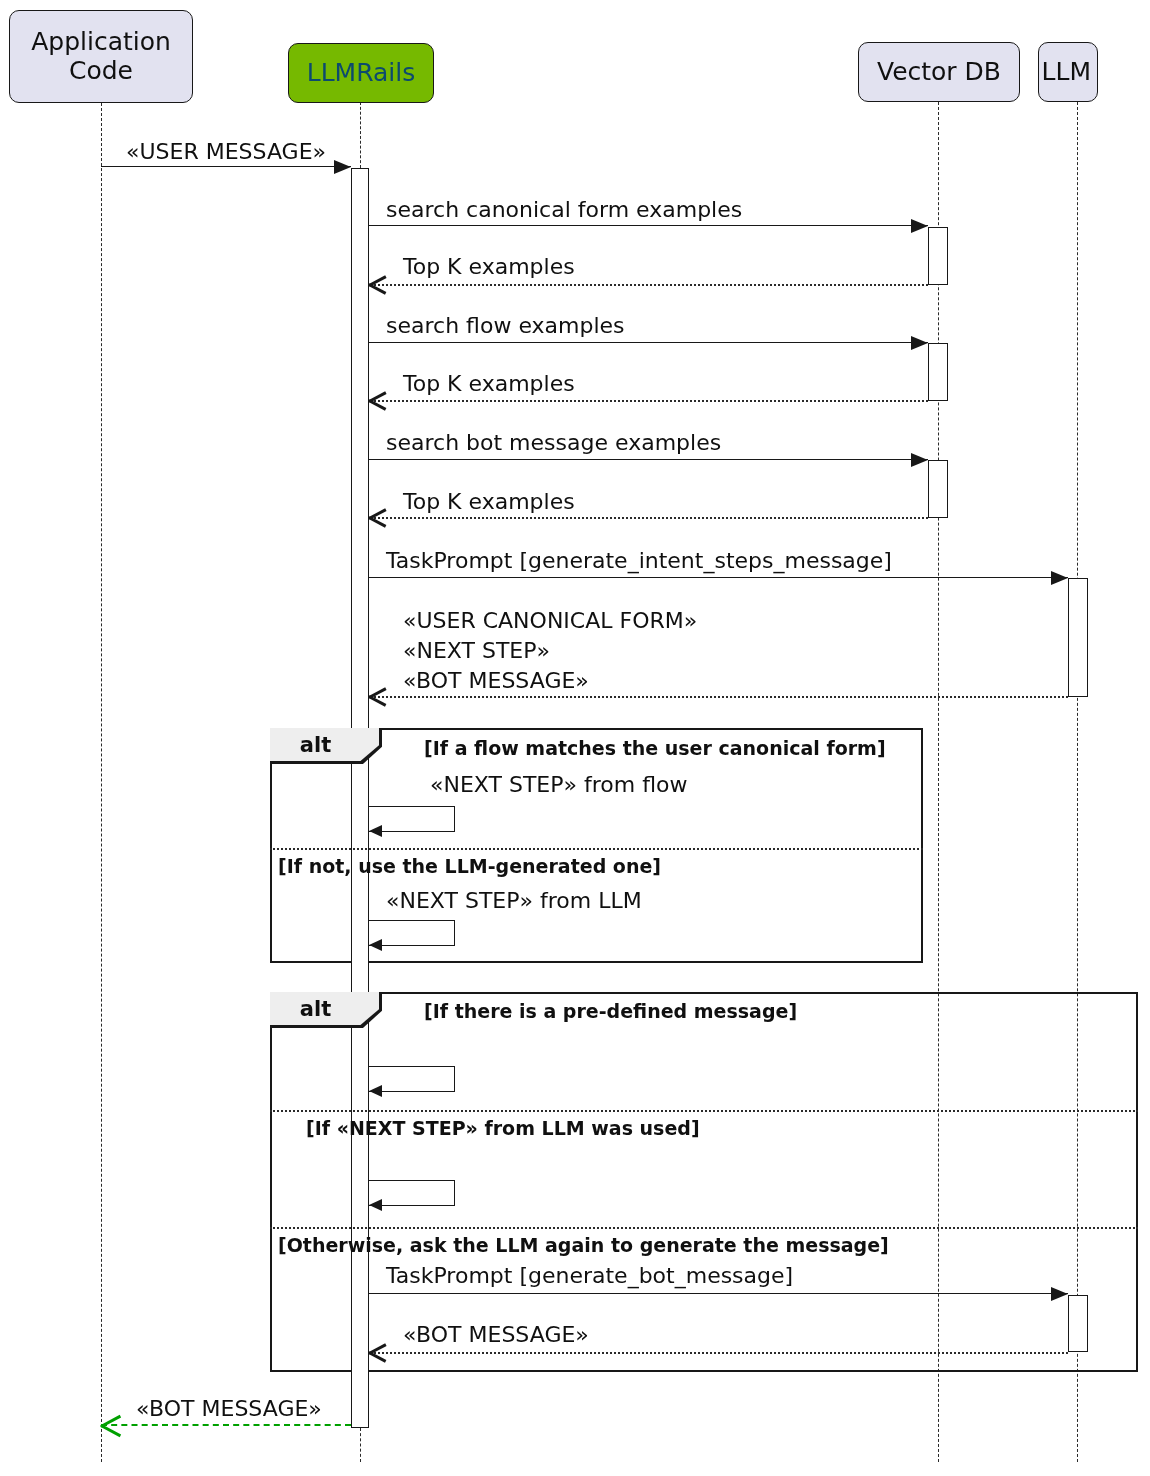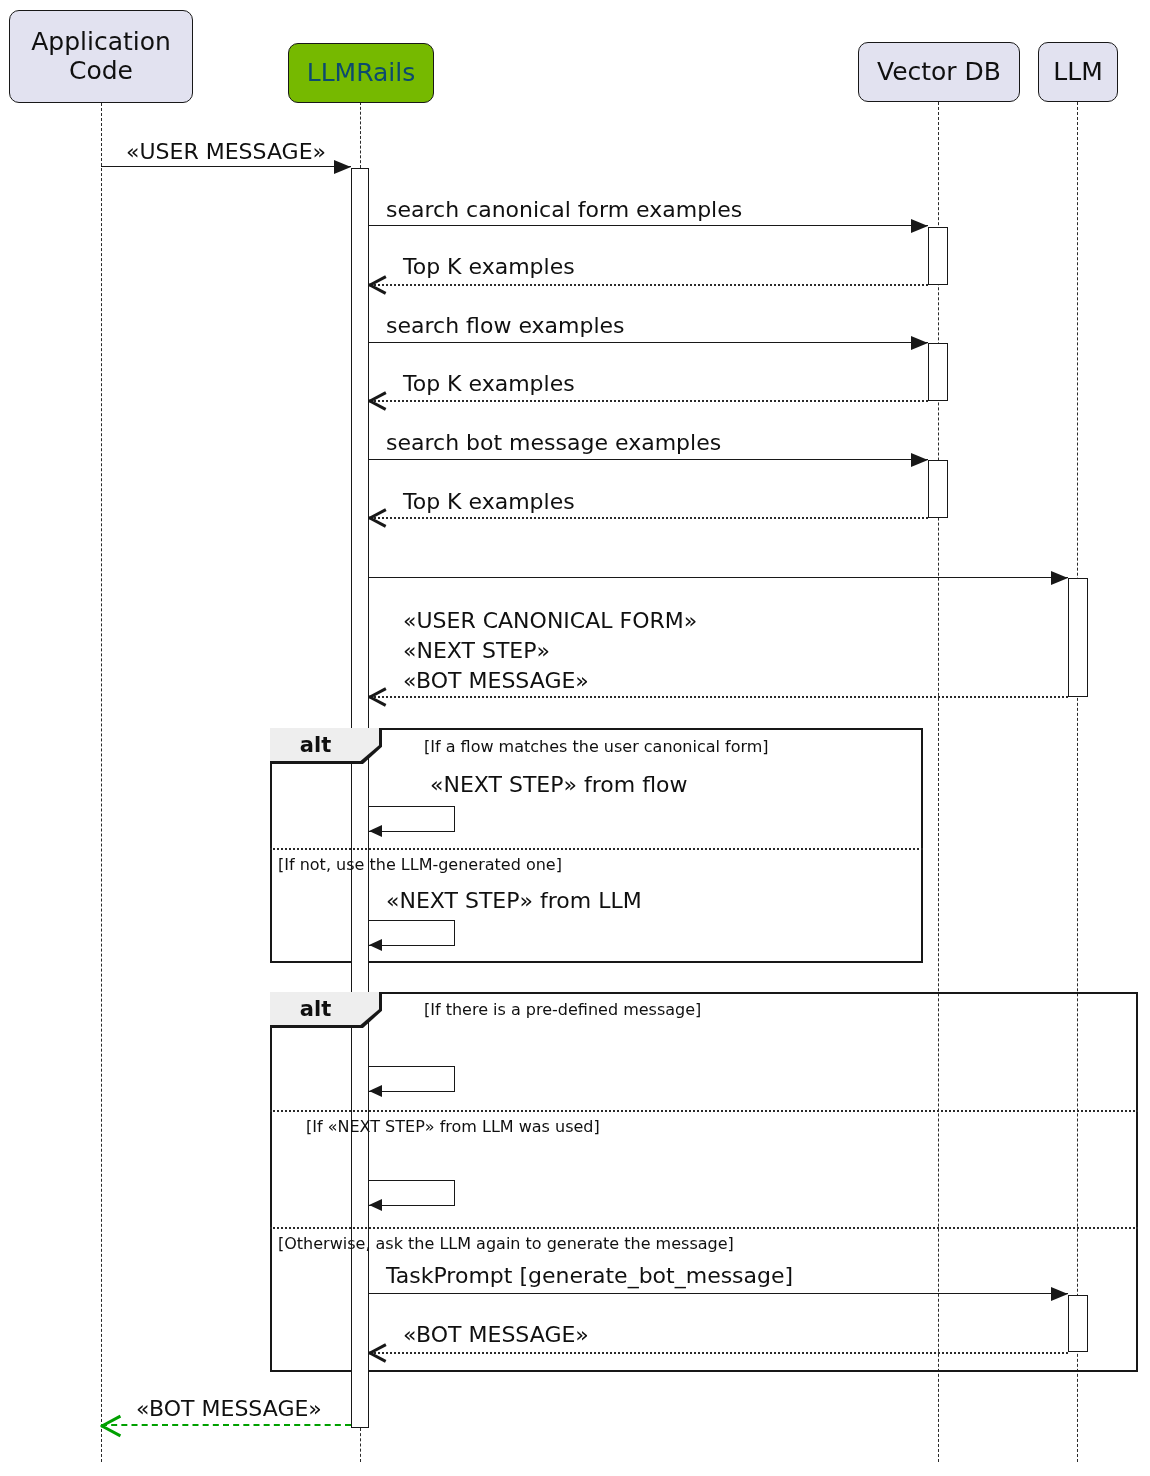--- a/index.html
+++ b/index.html
@@ -21,21 +21,21 @@
   
   .ll{width:0;border-left:1.5px dashed #2a2a2a;z-index:1;}
   
   .act{background:#ffffff;border:1.5px solid var(--border,#181818);z-index:3;}
   
   .mline{height:0;border-top:1.7px solid var(--border,#181818);z-index:5;}
   .mline.dot{border-top:2px dotted #2a2a2a;}
   .mline.greendash{border-top:2.6px dashed var(--final-arrow-green,#00A000);}
   
   .mlabel{font-size:22px;white-space:nowrap;z-index:7;}
-  .cond{font-size:16px;font-weight:normal;white-space:nowrap;z-index:7;}
+  .cond{font-size:19px;font-weight:bold;white-space:nowrap;z-index:7;}
   
   .arr-r{width:0;height:0;border-left:17px solid var(--border,#181818);
          border-top:7px solid transparent;border-bottom:7px solid transparent;z-index:6;}
   .arr-l{width:0;height:0;border-right:13px solid var(--border,#181818);
          border-top:6px solid transparent;border-bottom:6px solid transparent;z-index:6;}
   .chev{width:19px;height:2.6px;background:var(--border,#181818);
         transform-origin:left center;z-index:6;}
   .chev.up{transform:rotate(-28deg);}
   .chev.down{transform:rotate(28deg);}
   .chev.green{background:var(--final-arrow-green,#00A000);width:22px;height:3px;}
@@ -64,21 +64,21 @@
 
   <div class="abs pbox" style="left:9px;top:10px;width:184px;height:93px;">
       <span>Application Code</span>
     </div>
   <div class="abs pbox green" style="left:288px;top:43px;width:146px;height:60px;">
       <span>LLMRails</span>
     </div>
   <div class="abs pbox" style="left:858px;top:42px;width:162px;height:60px;">
       <span>Vector DB</span>
     </div>
-  <div class="abs pbox" style="left:1038px;top:42px;width:80px;height:60px;">
+  <div class="abs pbox" style="left:1038px;top:42px;width:60px;height:60px;justify-content:flex-end;">
       <span>LLM</span>
     </div>
 
   <div class="abs altframe" style="left:270px;top:728px;width:653px;height:235px;"></div>
   <div class="abs altlab-outer" style="left:270px;top:728px;width:112px;height:36px;">
     <div class="altlab-inner">alt</div>
   </div>
   <div class="abs cond" style="left:424px;top:737px;">[If a flow matches the user canonical form]</div>
   <div class="abs mlabel" style="left:386px;top:772px;margin-left:44px;">«NEXT STEP» from flow</div>
   <div class="abs loop" style="left:369px;top:806px;width:86px;height:26px;"></div>
@@ -141,20 +141,21 @@
 
   <div class="abs mlabel" style="left:386px;top:430px;">search bot message examples</div>
   <div class="abs mline" style="left:369px;top:459px;width:559px;"></div>
   <div class="abs arr-r" style="left:911px;top:453px;"></div>
 
   <div class="abs mlabel" style="left:403px;top:489px;">Top K examples</div>
   <div class="abs mline dot" style="left:369px;top:517px;width:559px;"></div>
   <div class="abs chev up" style="left:369px;top:517px;"></div>
   <div class="abs chev down" style="left:369px;top:516px;"></div>
 
+  <div class="abs mlabel" style="left:386px;top:548px;">TaskPrompt [generate_intent_steps_message]</div>
   <div class="abs mline" style="left:369px;top:577px;width:699px;"></div>
   <div class="abs arr-r" style="left:1051px;top:571px;"></div>
 
   <div class="abs mlabel" style="left:403px;top:608px;">«USER CANONICAL FORM»</div>
   <div class="abs mlabel" style="left:403px;top:638px;">«NEXT STEP»</div>
   <div class="abs mlabel" style="left:403px;top:668px;">«BOT MESSAGE»</div>
   <div class="abs mline dot" style="left:369px;top:696px;width:699px;"></div>
   <div class="abs chev up" style="left:369px;top:696px;"></div>
   <div class="abs chev down" style="left:369px;top:695px;"></div>
 

